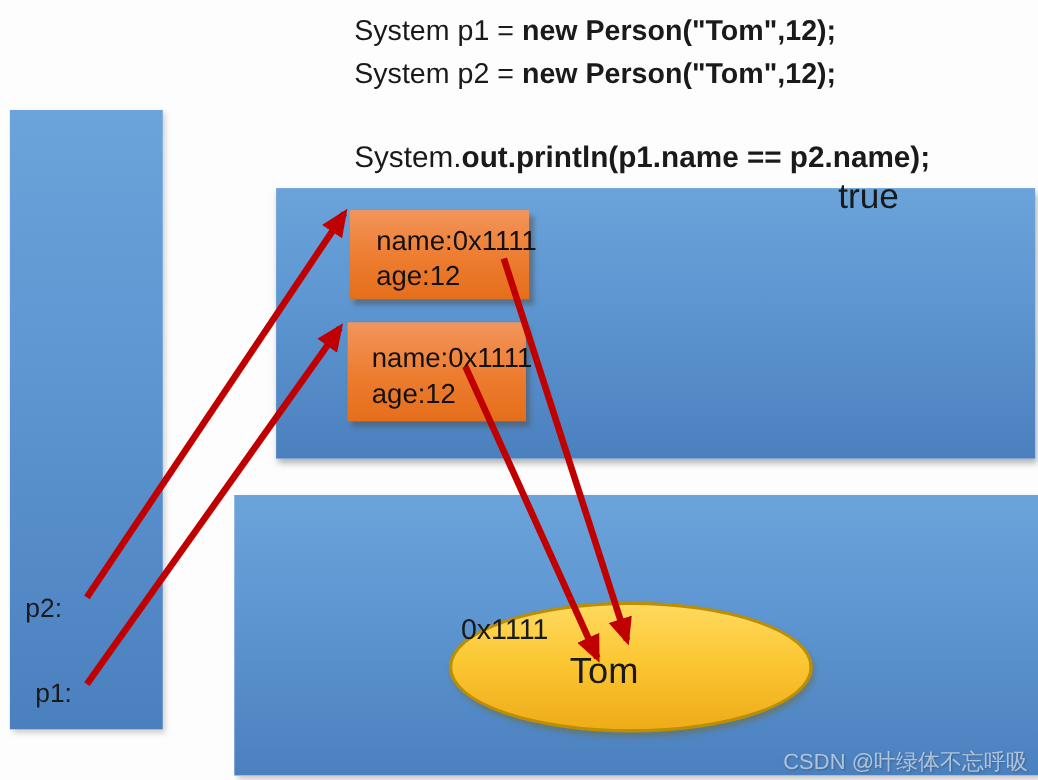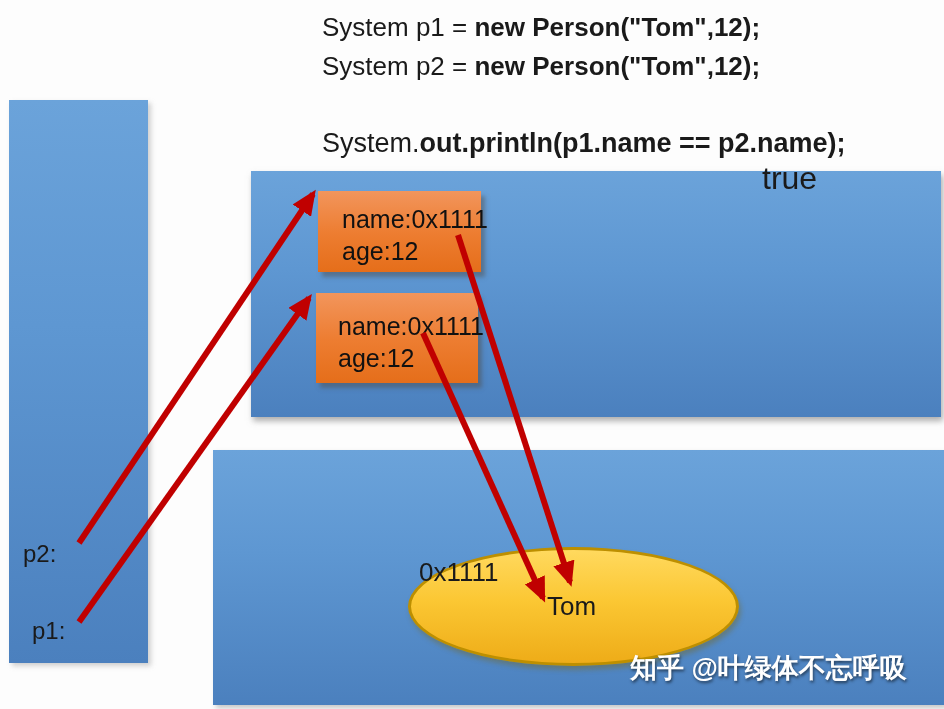--- a/index.html
+++ b/index.html
@@ -43,21 +43,21 @@
   .box1{left:318px;top:191px;width:163px;height:81px;padding:12px 0 0 24px;}
   .box2{left:316px;top:293px;width:162px;height:90px;padding:17px 0 0 22px;}
   
   .ellipse{
     position:absolute;left:408px;top:547px;width:331px;height:119px;z-index:3;
     border-radius:50%;border:3px solid var(--ellipse-border);
     background:linear-gradient(180deg,var(--ellipse-gold-top) 0%,var(--ellipse-gold-mid) 45%,var(--ellipse-gold-bottom) 100%);
     box-shadow:2px 4px 5px rgba(120,100,20,.4);
   }
   .addr-label{position:absolute;left:419px;top:557px;font-size:26px;z-index:5;}
-  .value-label{position:absolute;left:547px;top:591px;font-size:26px;z-index:5;}
+  .value-label{position:absolute;left:518px;top:591px;font-size:33px;z-index:5;}
   
   svg.arrows{position:absolute;left:0;top:0;width:944px;height:709px;z-index:7;pointer-events:none;}
   svg.arrows line{stroke:var(--arrow-red);stroke-width:6;}
   
   .wm-zhihu{
     position:absolute;left:630px;top:650px;z-index:8;font-size:27px;font-weight:700;
     color:#FFFFFF;text-shadow:1px 2px 3px rgba(0,0,0,.55);white-space:nowrap;
   }
   .wm-csdn{
     position:absolute;left:712px;top:679px;z-index:8;font-size:20px;
@@ -99,15 +99,15 @@
       <marker id="ah" markerUnits="userSpaceOnUse" markerWidth="26" markerHeight="22" refX="20" refY="11" orient="auto">
         <path d="M0,0 L25,11 L0,22 Z" fill="#C00000"></path>
       </marker>
     </defs>
     <line x1="79" y1="543" x2="313" y2="194" marker-end="url(#ah)"></line>
     <line x1="79" y1="622" x2="309" y2="298" marker-end="url(#ah)"></line>
     <line x1="458" y1="235" x2="570" y2="582" marker-end="url(#ah)"></line>
     <line x1="423" y1="333" x2="543" y2="598" marker-end="url(#ah)"></line>
   </svg>
 
-  <div class="wm-zhihu">知乎 @叶绿体不忘呼吸</div>
+  <div class="wm-csdn">CSDN @叶绿体不忘呼吸</div>
 
 </div>
 
 </body></html>

